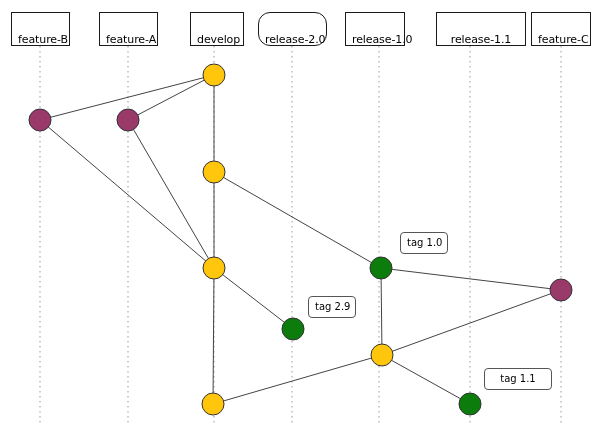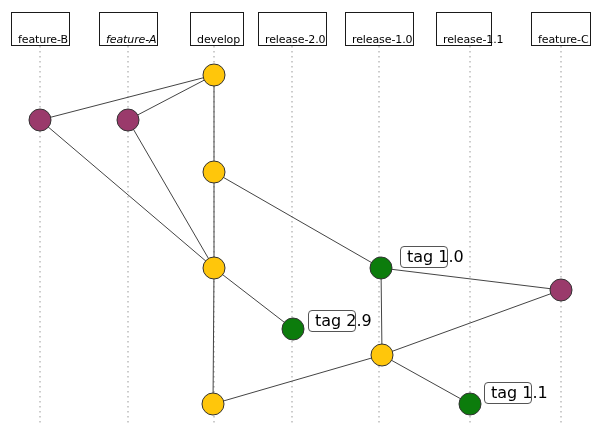--- a/index.html
+++ b/index.html
@@ -45,27 +45,26 @@
     letter-spacing: -0.1px;
   }
   .tag-label {
     position: absolute;
     box-sizing: border-box;
     background: #ffffff;
     border: 1px solid #555555;
     border-radius: 4px;
     color: #000000;
     font-family: "DejaVu Sans", sans-serif;
-    font-size: 16px;
+    font-size: 10px;
     line-height: 20px;
     height: 22px;
     text-align: center;
     white-space: nowrap;
     padding: 0 6px;
-    margin-top: 14px;
   }
 </style>
 </head>
 <body>
 
 <div id="graph-root">
 
   <svg id="graph-canvas" viewBox="0 0 600 428" xmlns="http://www.w3.org/2000/svg">
     <g id="lane-lines">
         <line x1="40" y1="36" x2="40" y2="424" stroke="#999999" stroke-width="1" stroke-dasharray="1.5 3.5"></line>
@@ -102,26 +101,26 @@
         <circle cx="214" cy="268" r="11" fill="#FFC60B" stroke="#333333" stroke-width="1"></circle>
         <circle cx="293" cy="329" r="11" fill="#0C7C0C" stroke="#333333" stroke-width="1"></circle>
         <circle cx="382" cy="355" r="11" fill="#FFC60B" stroke="#333333" stroke-width="1"></circle>
         <circle cx="213" cy="404" r="11" fill="#FFC60B" stroke="#333333" stroke-width="1"></circle>
         <circle cx="470" cy="404" r="11" fill="#0C7C0C" stroke="#333333" stroke-width="1"></circle>
       </g>
   </svg>
 
   <div id="lane-label-layer">
       <div class="lane-label" style="left: 11px; top: 12px; width: 59px;">feature-B</div>
-      <div class="lane-label" style="left: 99px; top: 12px; width: 59px; font-style: italic;">feature-A</div>
+      <div class="lane-label" style="left: 99px; top: 12px; width: 59px;">feature-A</div>
       <div class="lane-label" style="left: 190px; top: 12px; width: 54px;">develop</div>
-      <div class="lane-label" style="left: 258px; top: 12px; width: 69px;">release-2.0</div>
-      <div class="lane-label" style="left: 345px; top: 12px; width: 69px;">release-1.0</div>
-      <div class="lane-label" style="left: 436px; top: 12px; width: 56px;">release-1.1</div>
+      <div class="lane-label" style="left: 258px; top: 12px; width: 69px; border-radius: 12px;">release-2.0</div>
+      <div class="lane-label" style="left: 345px; top: 12px; width: 60px;">release-1.0</div>
+      <div class="lane-label" style="left: 436px; top: 12px; width: 90px;">release-1.1</div>
       <div class="lane-label" style="left: 531px; top: 12px; width: 60px; text-align: center;">feature-C</div>
     </div>
   <div id="tag-label-layer">
       <div class="tag-label" style="left: 400px; top: 232px; width: 48px;">tag 1.0</div>
       <div class="tag-label" style="left: 308px; top: 296px; width: 48px;">tag 2.9</div>
-      <div class="tag-label" style="left: 484px; top: 368px; width: 48px;">tag 1.1</div>
+      <div class="tag-label" style="left: 484px; top: 368px; width: 68px;">tag 1.1</div>
     </div>
 
 </div>
 
 </body></html>

